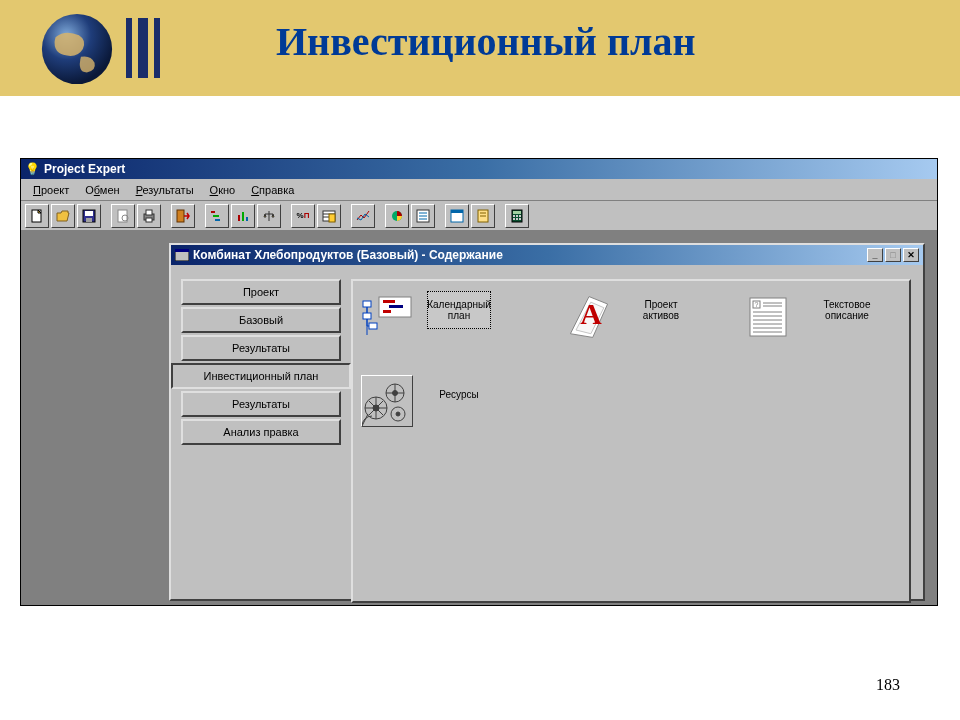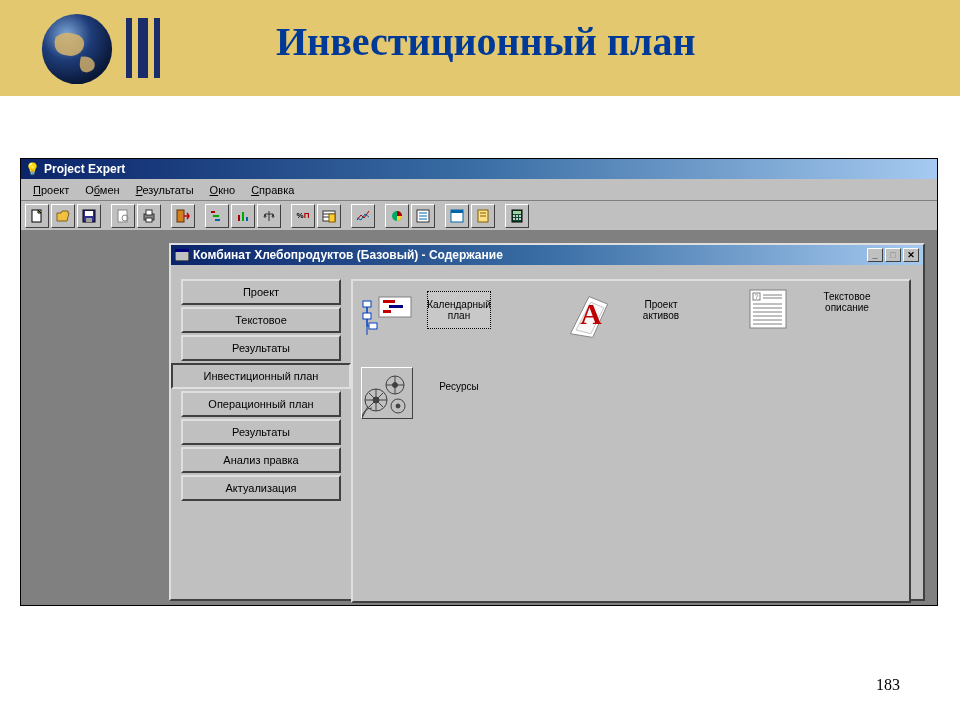--- a/index.html
+++ b/index.html
@@ -411,27 +411,25 @@
           </svg>
         <span>Комбинат Хлебопродуктов (Базовый) - Содержание</span>
         <span class="flex"></span>
         <div class="winbtn">_</div>
         <div class="winbtn" style="color:#808080">□</div>
         <div class="winbtn">✕</div>
       </div>
       <div class="child-body">
         <div class="tabstack">
           <div class="tabbtn">Проект</div>
-          <div class="tabbtn">Текстовое</div>
+          <div class="tabbtn">Базовый</div>
           <div class="tabbtn">Результаты</div>
           <div class="tabbtn active">Инвестиционный план</div>
-          <div class="tabbtn">Операционный план</div>
           <div class="tabbtn">Результаты</div>
           <div class="tabbtn">Анализ правка</div>
-          <div class="tabbtn">Актуализация</div>
         </div>
 
         <div class="panel">
 
           <div class="iconbtn selected" style="left:8px;top:10px;width:140px">
             <div class="pic">
               <svg width="52" height="48" viewBox="0 0 52 48">
                 <rect x="18" y="4" width="32" height="20" fill="#fff" stroke="#808080"></rect>
                 <rect x="22" y="7" width="12" height="3" fill="#c00000"></rect>
                 <rect x="28" y="12" width="14" height="3" fill="#000080"></rect>
@@ -452,40 +450,40 @@
             <div class="pic">
               <svg width="56" height="52" viewBox="0 0 56 52">
                 <polygon points="8,44 28,4 48,12 32,48" fill="#fff" stroke="#808080"></polygon>
                 <polygon points="14,40 30,10 44,16 30,44" fill="#f8f8f8" stroke="#c0c0c0"></polygon>
                 <text x="30" y="34" font-family="Georgia,serif" font-size="32" font-weight="bold" fill="#c00000" text-anchor="middle">A</text>
               </svg>
             </div>
             <div class="lbl" style="border:none">Проект активов</div>
           </div>
 
-          <div class="iconbtn plain" style="left:390px;top:2px;width:150px">
+          <div class="iconbtn plain" style="left:390px;top:10px;width:150px">
             <div class="pic">
               <svg width="46" height="46" viewBox="0 0 46 46">
                 <rect x="4" y="4" width="36" height="38" fill="#fff" stroke="#808080"></rect>
                 <rect x="7" y="7" width="7" height="7" fill="none" stroke="#808080"></rect>
                 <text x="10.5" y="13" font-size="7" fill="#808080" text-anchor="middle">?</text>
                 <line x1="17" y1="9" x2="36" y2="9" stroke="#808080"></line>
                 <line x1="17" y1="12" x2="36" y2="12" stroke="#808080"></line>
                 <line x1="7" y1="18" x2="36" y2="18" stroke="#808080"></line>
                 <line x1="7" y1="22" x2="36" y2="22" stroke="#808080"></line>
                 <line x1="7" y1="26" x2="36" y2="26" stroke="#808080"></line>
                 <line x1="7" y1="30" x2="36" y2="30" stroke="#808080"></line>
                 <line x1="7" y1="34" x2="36" y2="34" stroke="#808080"></line>
                 <line x1="7" y1="38" x2="36" y2="38" stroke="#808080"></line>
               </svg>
             </div>
             <div class="lbl" style="border:none;width:76px">Текстовое описание</div>
           </div>
 
-          <div class="iconbtn plain" style="left:8px;top:86px;width:140px">
+          <div class="iconbtn plain" style="left:8px;top:94px;width:140px">
             <div class="pic" style="border-top:1px solid #fff;border-left:1px solid #fff;border-right:1px solid #404040;border-bottom:1px solid #404040">
               <svg width="50" height="50" viewBox="0 0 50 50">
                 <rect x="0" y="0" width="50" height="50" fill="#c0c0c0"></rect>
                 <g stroke="#404040" fill="none" stroke-width="1">
                   <circle cx="14" cy="32" r="11"></circle>
                   <circle cx="14" cy="32" r="3" fill="#404040"></circle>
                   <line x1="14" y1="21" x2="14" y2="43"></line>
                     <line x1="3" y1="32" x2="25" y2="32"></line>
                   <line x1="7" y1="25" x2="21" y2="39"></line>
                     <line x1="7" y1="39" x2="21" y2="25"></line>

